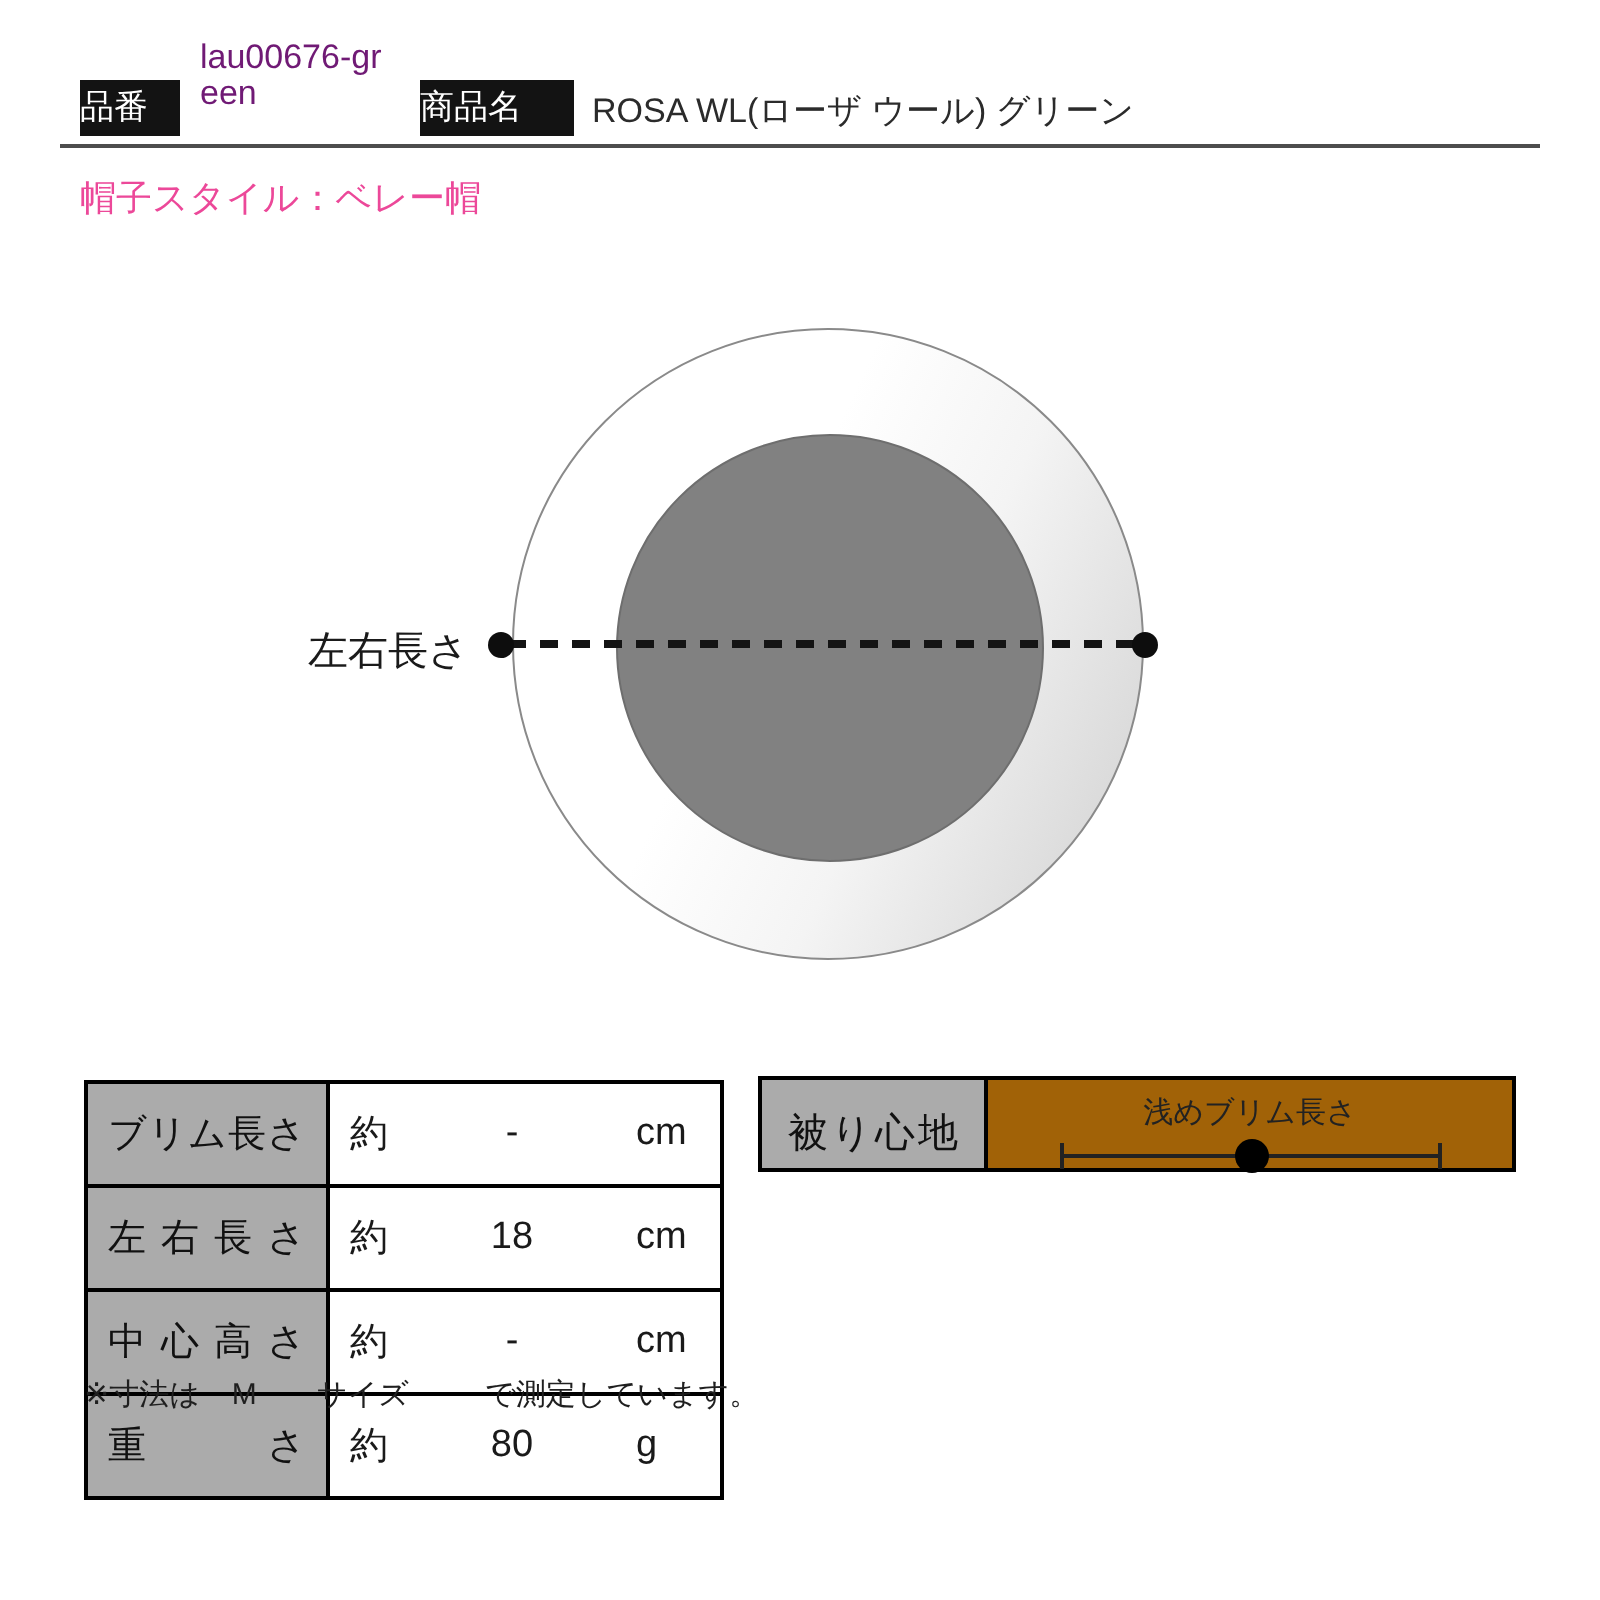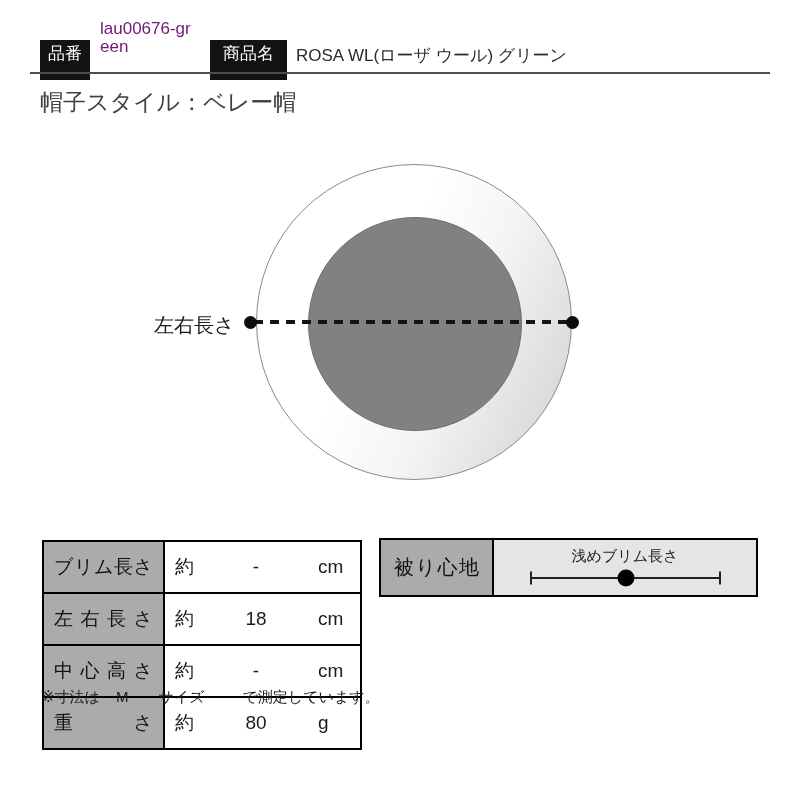--- a/index.html
+++ b/index.html
@@ -14,26 +14,26 @@
     width: 800px;
     height: 800px;
     background: #ffffff;
     overflow: hidden;
   }
 
   
   .label-box {
     position: absolute;
     top: 40px;
-    height: 40px;
+    height: 28px;
     background: #131313;
     color: #ffffff;
     font-size: 17px;
     line-height: 28px;
-    text-align: center;
+    text-align: left;
   }
   #code-box  { left: 40px;  width: 50px; }
   #name-box  { left: 210px; width: 77px; }
   #code-value {
     position: absolute;
     left: 100px;
     top: 20px;
     width: 100px;
     font-size: 17px;
     line-height: 18px;
@@ -53,22 +53,22 @@
     left: 30px;
     top: 72px;
     width: 740px;
     height: 2px;
     background: #4d4d4d;
   }
   #style-line {
     position: absolute;
     left: 40px;
     top: 87px;
-    font-size: 23px;
-    color: #404040;
+    font-size: 18px;
+    color: #ec4899;
   }
 
   
   #outer-circle {
     position: absolute;
     left: 256px;
     top: 164px;
     width: 316px;
     height: 316px;
     border: 1px solid #8a8a8a;
@@ -142,24 +142,24 @@
   }
   .val-num  { flex: 1; text-align: center; }
   .val-unit { min-width: 32px; text-align: left; }
 
   
   #fit-box {
     position: absolute;
     left: 379px;
     top: 538px;
     width: 379px;
-    height: 59px;
+    height: 48px;
     border: 2px solid #000000;
     display: flex;
-    background: #e5e5e5;
+    background: #a16207;
   }
   #fit-label {
     width: 113px;
     background: #ababab;
     border-right: 2px solid #000000;
     font-size: 20px;
     line-height: 55px;
     padding: 0 13px;
     text-align: justify;
     text-align-last: justify;

